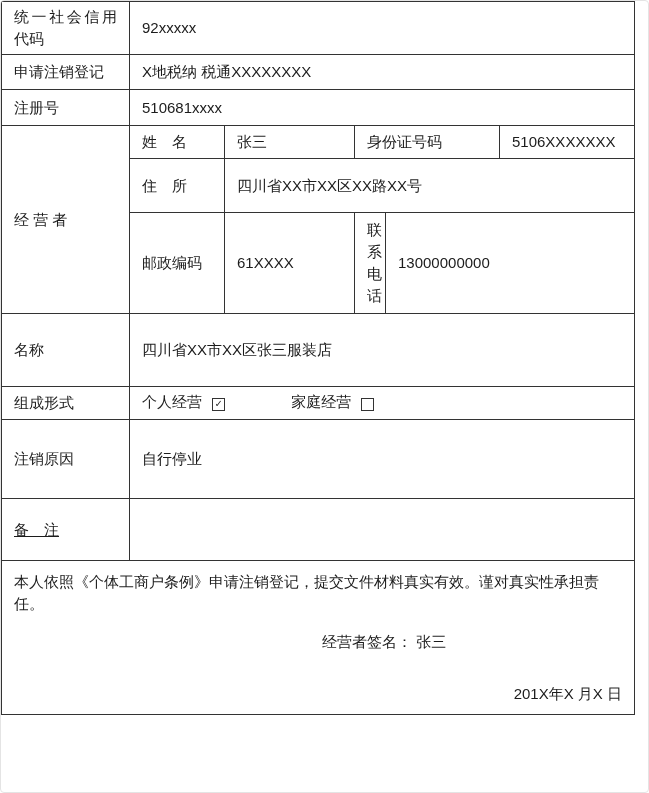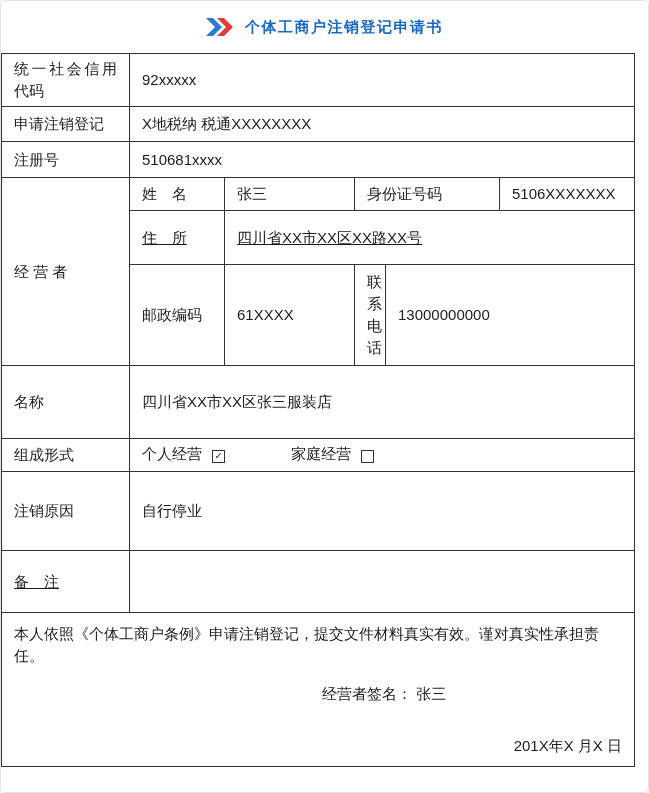--- a/index.html
+++ b/index.html
@@ -38,21 +38,21 @@
     vertical-align: middle;
     padding: 4px 12px;
     line-height: 22px;
     overflow: hidden;
   }
   td.justify { text-align: justify; }
   tr.r1 td { height: 52px; }
   tr.r2 td { height: 35px; }
   tr.r3 td { height: 36px; }
   tr.r4a td { height: 33px; padding-top: 2px; padding-bottom: 2px; }
-  tr.r4b td { height: 54px; text-decoration: underline; }
+  tr.r4b td { height: 54px; }
   tr.r4c td { height: 101px; }
   tr.r5 td { height: 73px; }
   tr.r6 td { height: 30px; }
   tr.r7 td { height: 79px; }
   tr.r8 td { height: 62px; text-decoration: underline; }
   td.vcell {
     padding: 2px 1px;
     text-align: center;
     word-break: break-all;
     line-height: 24px;
@@ -74,29 +74,20 @@
     border: 1px solid #333;
     display: inline-flex; align-items: center; justify-content: center;
     font-size: 11px; line-height: 1;
   }
 </style>
 </head>
 <body>
 
 <div class="page">
 
-  <div class="title-bar">
-    <span class="chevrons">
-      <svg width="30" height="18" viewBox="0 0 30 18">
-        <polygon points="0,0 7,0 16,9 7,18 0,18 9,9" fill="#2a7ad5"></polygon>
-        <polygon points="11,0 18,0 27,9 18,18 11,18 20,9" fill="#e03e3b"></polygon>
-      </svg>
-    </span>
-    <span class="page-title" style="color: rgb(26, 104, 197);">个体工商户注销登记申请书</span>
-  </div>
 
   <table class="form">
     <colgroup>
       <col style="width:128px">
         <col style="width:95px">
         <col style="width:130px">
       <col style="width:31px">
         <col style="width:114px">
         <col style="width:135px">
     </colgroup>

